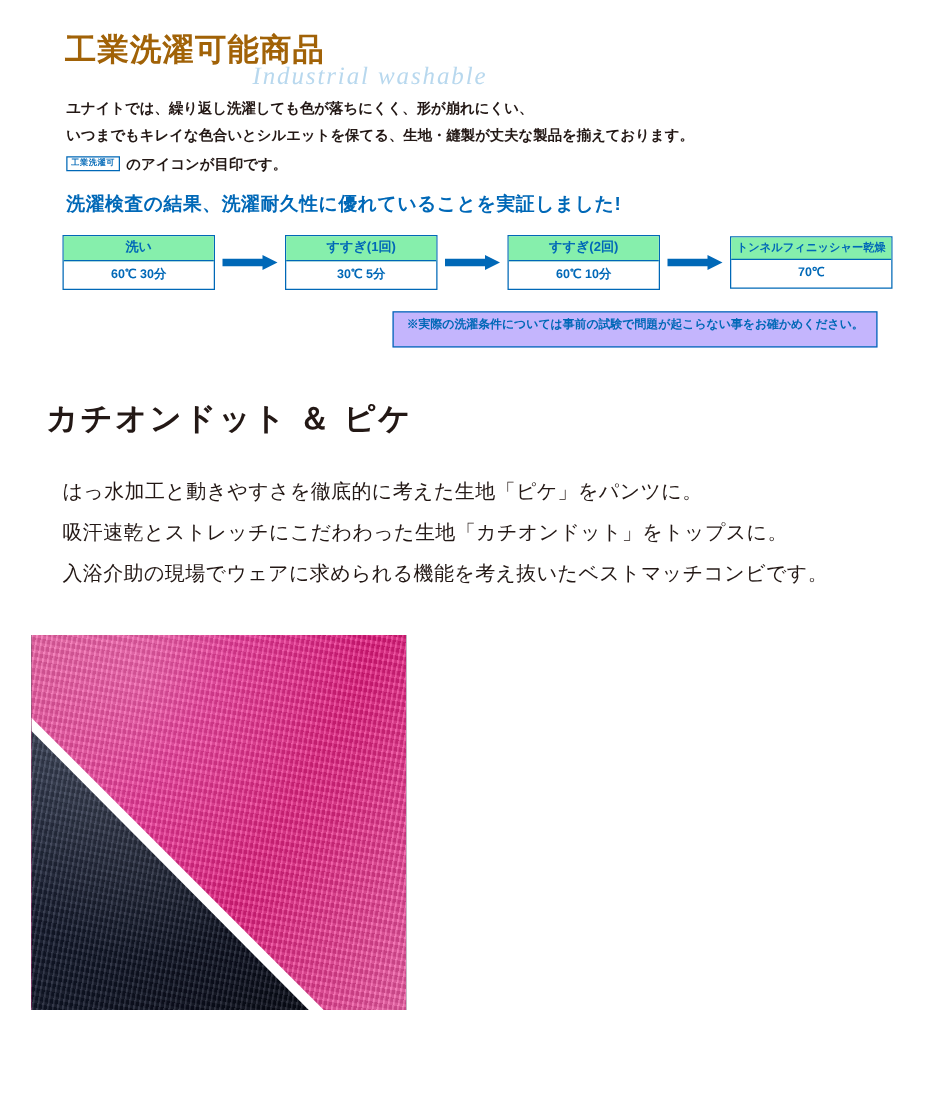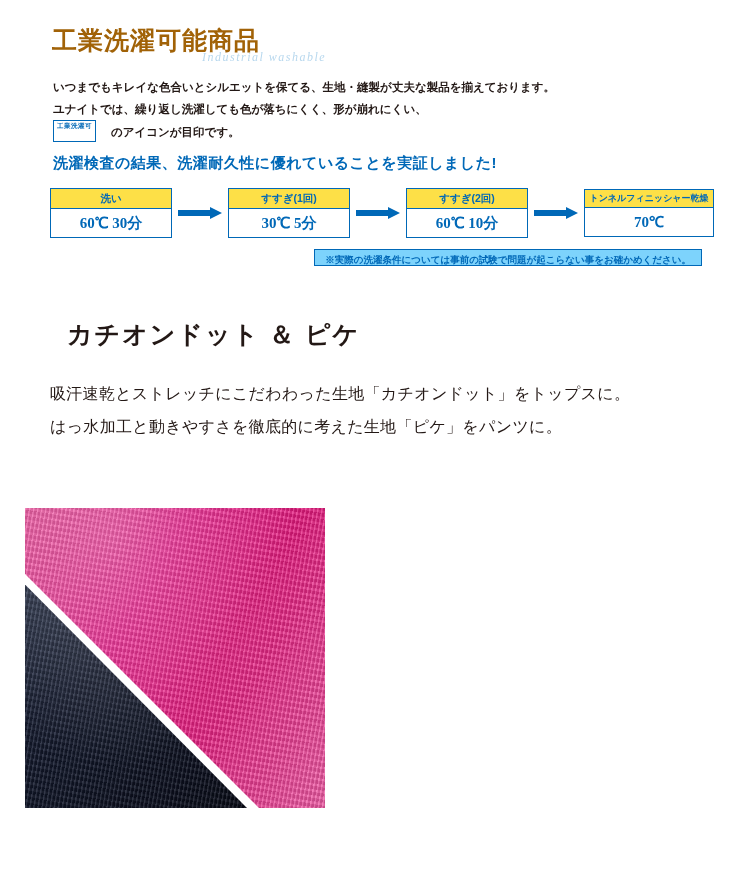--- a/index.html
+++ b/index.html
@@ -36,41 +36,42 @@
     letter-spacing: 1px;
     line-height: 1;
     white-space: nowrap;
   }
   .head-sub {
     position: absolute;
     left: 150px;
     top: 22px;
     font-family: "Liberation Serif", serif;
     font-style: italic;
-    font-size: 12px;
+    font-size: 20px;
     color: #b8d8ee;
     letter-spacing: 1.5px;
     white-space: nowrap;
   }
 
   .lead {
     position: absolute;
     left: 53px;
     top: 76px;
     width: 640px;
     font-size: 11.5px;
     line-height: 1.95;
     color: #231815;
     font-weight: bold;
   }
   .lead div { white-space: nowrap; }
 
   .icon-line {
     display: flex;
-    gap: 15px;
+    align-items: center;
+    gap: 5px;
   }
   .wash-chip {
     display: inline-block;
     border: 1px solid #0068b7;
     color: #0068b7;
     font-size: 6.5px;
     letter-spacing: 0.5px;
     padding: 2px 3px 1px 3px;
     line-height: 1;
     font-weight: bold;
@@ -99,39 +100,38 @@
     align-items: center;
   }
   .step {
     width: 122px;
     border: 1px solid #0068b7;
     background: #ffffff;
     text-align: center;
   }
   .step.wide { width: 130px; }
   .step-head {
-    background: #fde047;
+    background: #86efac;
     color: #0068b7;
     font-size: 10.5px;
     font-weight: bold;
     padding: 3px 0 3px 0;
     border-bottom: 1px solid #0068b7;
     line-height: 1.2;
     white-space: nowrap;
     overflow: hidden;
   }
   .step.wide .step-head { font-size: 9px; }
   .step-body {
     color: #0068b7;
-    font-size: 15px;
+    font-size: 10px;
     font-weight: bold;
     padding: 5px 0 5px 0;
     line-height: 1.2;
     white-space: nowrap;
-    font-family: Liberation Serif, serif;
   }
   .arrow {
     width: 56px;
     height: 12px;
     position: relative;
     flex: none;
   }
   .arrow .bar {
     position: absolute;
     left: 6px;
@@ -148,33 +148,33 @@
     border-top: 6px solid transparent;
     border-bottom: 6px solid transparent;
     border-left: 12px solid #0068b7;
   }
 
   .note {
     position: absolute;
     right: 48px;
     top: 249px;
     border: 1px solid #0068b7;
-    background: #7dd3fc;
+    background: #c4b5fd;
     color: #0068b7;
     font-size: 9.5px;
     font-weight: bold;
-    padding: 4px 10px 0 10px;
+    padding: 4px 10px 12px 10px;
     line-height: 1.2;
     white-space: nowrap;
   }
 
   
   .prod-title {
     position: absolute;
-    left: 67px;
+    left: 37px;
     top: 318px;
     font-size: 25px;
     font-weight: bold;
     color: #231815;
     letter-spacing: 2px;
     white-space: nowrap;
   }
 
   .prod-desc {
     position: absolute;
@@ -232,22 +232,22 @@
 <body>
 
 <div class="sec1">
 
   <div class="head-wrap">
     <div class="head-title">工業洗濯可能商品</div>
     <div class="head-sub">Industrial washable</div>
   </div>
 
   <div class="lead">
+    <div>ユナイトでは、繰り返し洗濯しても色が落ちにくく、形が崩れにくい、</div>
     <div>いつまでもキレイな色合いとシルエットを保てる、生地・縫製が丈夫な製品を揃えております。</div>
-    <div>ユナイトでは、繰り返し洗濯しても色が落ちにくく、形が崩れにくい、</div>
     <div class="icon-line">
       <span class="wash-chip">工業洗濯可</span>
       <span>のアイコンが目印です。</span>
     </div>
   </div>
 
   <div class="result-title">洗濯検査の結果、洗濯耐久性に優れていることを実証しました!</div>
 
   <div class="flow">
 
@@ -287,22 +287,23 @@
     </div>
 
   </div>
 
   <div class="note">※実際の洗濯条件については事前の試験で問題が起こらない事をお確かめください。</div>
 </div>
 
 <div class="prod-title">カチオンドット ＆ ピケ</div>
 
 <div class="prod-desc">
+  <div>はっ水加工と動きやすさを徹底的に考えた生地「ピケ」をパンツに。</div>
   <div>吸汗速乾とストレッチにこだわわった生地「カチオンドット」をトップスに。</div>
-  <div>はっ水加工と動きやすさを徹底的に考えた生地「ピケ」をパンツに。</div>
+  <div>入浴介助の現場でウェアに求められる機能を考え抜いたベストマッチコンビです。</div>
 </div>
 
 <div class="photo">
   <div class="pink"></div>
   <div class="navy"></div>
   <div class="diag-line"></div>
   <div class="shade"></div>
 </div>
 
 </body></html>

